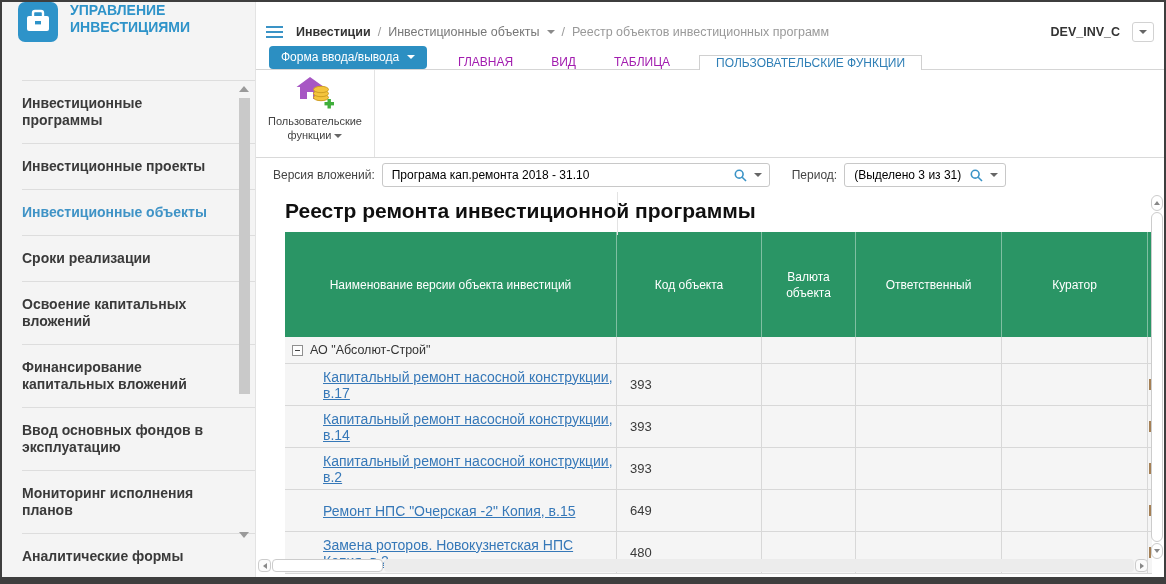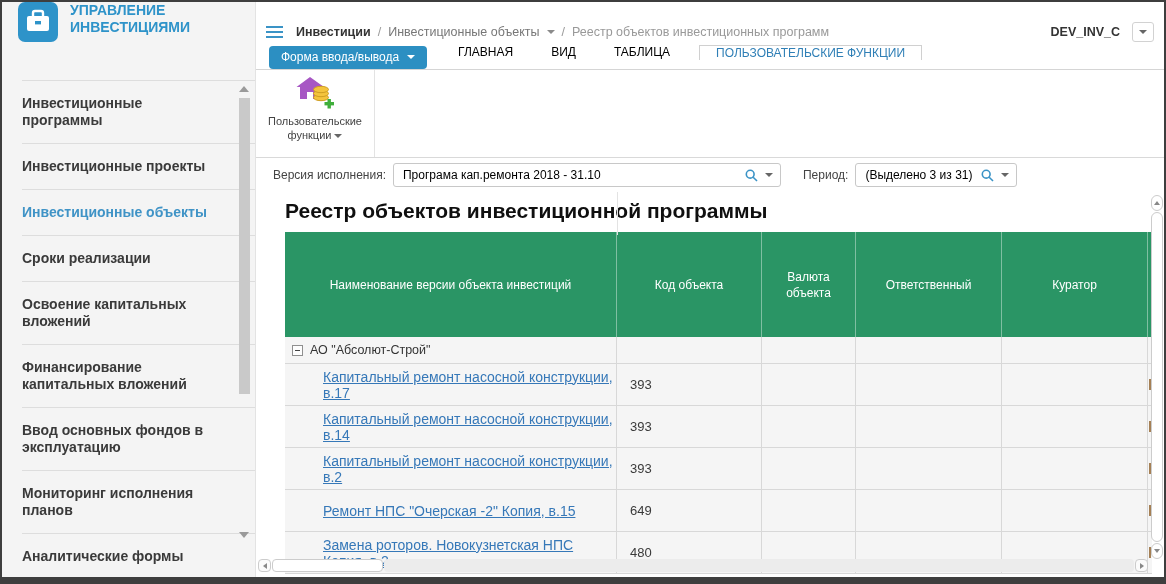--- a/index.html
+++ b/index.html
@@ -29,24 +29,24 @@
   .crumb-mid { color:#777; }
   .crumb-page { color:#999; }
   .car { display:inline-block; width:0; height:0; border-left:4px solid transparent; border-right:4px solid transparent; border-top:4px solid #666; vertical-align:middle; }
   .car.lt { border-top-color:#8a8a8a; }
   .car.wh { border-top-color:#fff; }
   .crumb-caret { margin-left:7px; }
   .topbar-right { margin-left:auto; display:flex; align-items:center; }
   .user-name { font-weight:bold; color:#333; }
   .user-dd { width:22px; height:20px; border:1px solid #d2d2d2; border-radius:3px; margin-left:12px; display:flex; align-items:center; justify-content:center; cursor:pointer; background:#fff; }
 
-  .tabsrow { height:25px; flex:none; display:flex; align-items:flex-start; border-bottom:1px solid #d5d5d5; padding-left:13px; }
+  .tabsrow { height:25px; flex:none; display:flex; align-items:flex-end; border-bottom:1px solid #d5d5d5; padding-left:13px; }
   .form-pill { align-self:flex-start; margin-top:1px; background:#2c8fc2; color:#fff; border-radius:4px; padding:4px 12px 5px; font-size:12px; display:flex; align-items:center; gap:8px; cursor:pointer; }
   .tabs-group { display:flex; margin-left:12px; }
-  .tab { font-size:12px; color:#000000; display:flex; align-items:center; padding:0 19px; cursor:pointer; }
+  .tab { font-size:12px; color:#a21caf; display:flex; align-items:center; padding:0 19px; cursor:pointer; }
   .tab.active { background:#fff; border:1px solid #d0d0d0; border-bottom:none; color:#2f7fb6; margin-bottom:-1px; padding:0 16px; margin-left:10px; }
 
   .ribbon { height:88px; flex:none; border-bottom:1px solid #d9d9d9; display:flex; }
   .ribbon-group { width:119px; border-right:1px solid #e3e3e3; display:flex; flex-direction:column; align-items:center; padding-top:6px; cursor:pointer; }
   .rg-label { font-size:11px; color:#444; text-align:center; line-height:14px; margin-top:3px; width:114px; }
 
   .filterrow { height:34px; flex:none; display:flex; align-items:center; padding-left:17px; font-size:12px; color:#444; }
   .combo { height:24px; border:1px solid #c8c8c8; border-radius:3px; background:#fff; display:flex; align-items:center; padding:0 7px 0 9px; margin-left:7px; cursor:pointer; }
   .combo .val { color:#000000; flex:1; white-space:nowrap; overflow:hidden; }
   .combo-version { width:388px; }
@@ -174,21 +174,21 @@
           <rect x="31.5" y="23" width="3.4" height="9.5" fill="#3fae3a"></rect>
         </svg>
         <div class="rg-label">
           <span>Пользовательские функции</span>
           <span class="car"></span>
         </div>
       </div>
     </div>
 
     <div class="filterrow">
-      <span>Версия исполнения:</span>
+      <span>Версия вложений:</span>
       <span class="combo combo-version">
         <span class="val">Програма кап.ремонта 2018 - 31.10</span>
         <span class="mag">
           <svg width="13" height="13" viewBox="0 0 13 13">
               <circle cx="5.2" cy="5.2" r="3.9" stroke="#3a93c6" fill="none" stroke-width="1.6"></circle>
               <line x1="8.2" y1="8.2" x2="12" y2="12" stroke="#3a93c6" stroke-width="1.6"></line>
             </svg>
         </span>
         <span class="car"></span>
       </span>
@@ -200,21 +200,21 @@
               <circle cx="5.2" cy="5.2" r="3.9" stroke="#3a93c6" fill="none" stroke-width="1.6"></circle>
               <line x1="8.2" y1="8.2" x2="12" y2="12" stroke="#3a93c6" stroke-width="1.6"></line>
             </svg>
         </span>
         <span class="car"></span>
       </span>
     </div>
 
     <div class="content">
       <div class="vline"></div>
-      <div class="rpt-title">Реестр объектов инвестиционной программы</div>
+      <div class="rpt-title">Реестр ремонта инвестиционной программы</div>
 
       <div class="tbl">
         <div class="grid-row">
           <div class="hc">Наименование версии объекта инвестиций</div>
           <div class="hc">Код объекта</div>
           <div class="hc">Валюта объекта</div>
           <div class="hc">Ответственный</div>
           <div class="hc">Куратор</div>
           <div class="hc"></div>
         </div>

